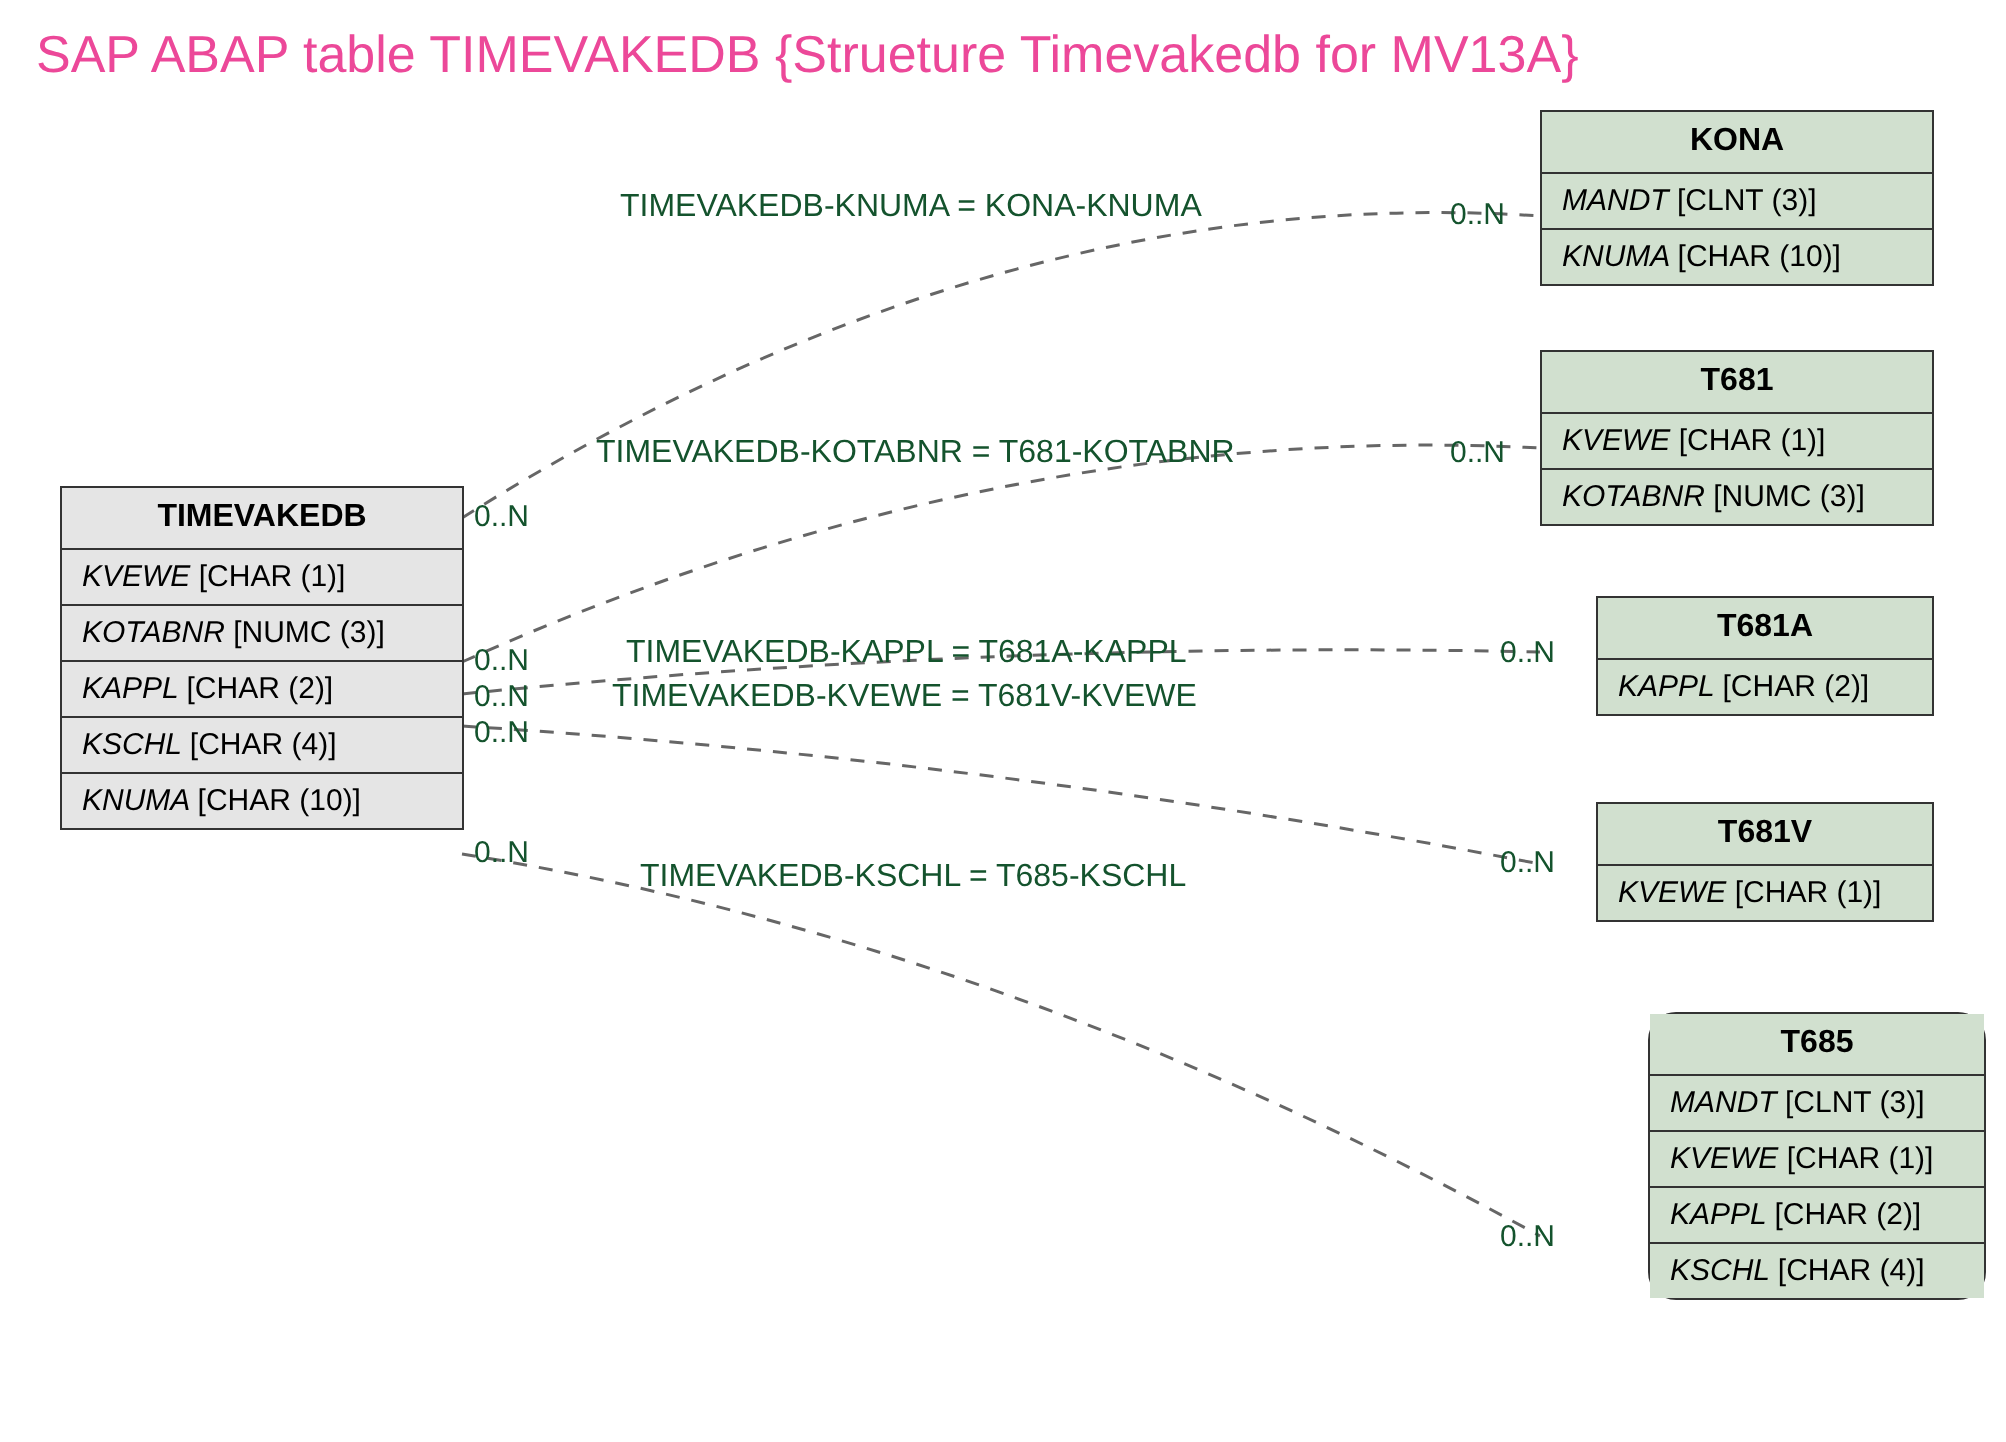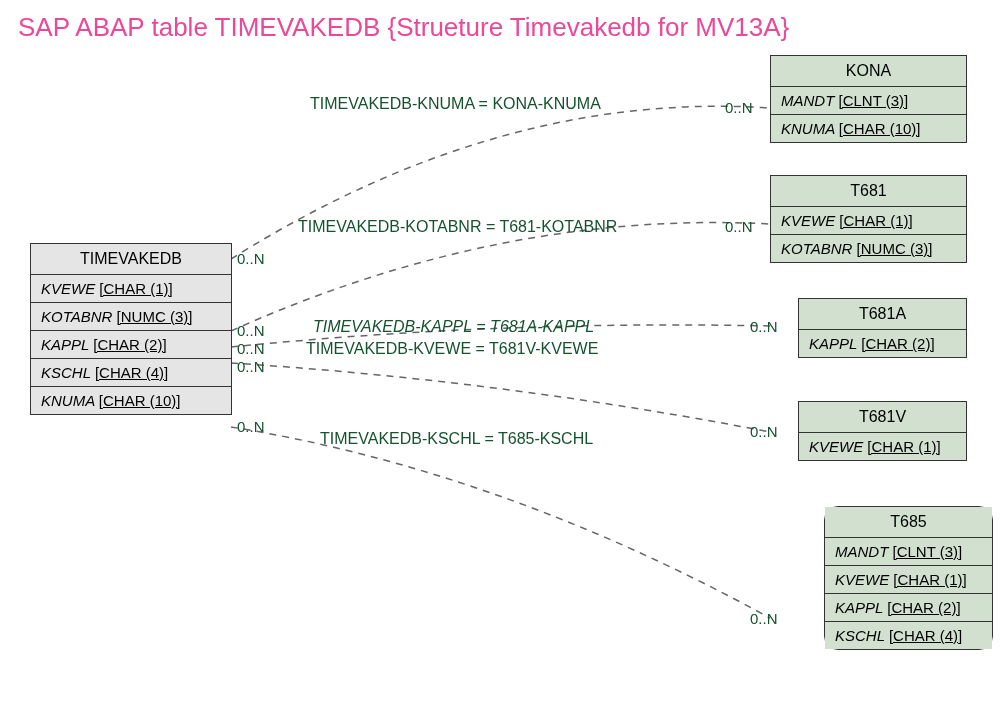--- a/index.html
+++ b/index.html
@@ -17,38 +17,37 @@
     top: 12px;
     left: 18px;
     font-size: 26px;
     color: #ec4899;
   }
   .entity {
     position: absolute;
     border: 1px solid #333;
   }
   .entity .header {
-    font-weight: normal;
+    font-weight: bold;
     text-align: center;
     padding: 6px 10px;
     border-bottom: 1px solid #333;
     font-size: 16px;
   }
   .entity .row {
     padding: 5px 10px;
     border-bottom: 1px solid #333;
     font-size: 15px;
     font-style: italic;
   }
   .entity .row:last-child {
     border-bottom: none;
   }
   .entity .row span.type {
     font-style: normal;
-    text-decoration: underline;
   }
   .entity.source .header,
   .entity.source .row {
     background: #e5e5e5;
   }
   .entity.target .header,
   .entity.target .row {
     background: #d1e0cf;
   }
   svg.lines {
@@ -118,21 +117,21 @@
 <div class="entity target" style="left:824px; top:506px; width:167px;border-radius:14px;">
   <div class="header">T685</div>
   <div class="row"><span>MANDT</span> <span class="type">[CLNT (3)]</span></div>
   <div class="row"><span>KVEWE</span> <span class="type">[CHAR (1)]</span></div>
   <div class="row"><span>KAPPL</span> <span class="type">[CHAR (2)]</span></div>
   <div class="row"><span>KSCHL</span> <span class="type">[CHAR (4)]</span></div>
 </div>
 
 <div class="rel-label" style="left:310px; top:95px;">TIMEVAKEDB-KNUMA = KONA-KNUMA</div>
 <div class="rel-label" style="left:298px; top:218px;">TIMEVAKEDB-KOTABNR = T681-KOTABNR</div>
-<div class="rel-label" style="left:313px; top:318px;font-style:italic;">TIMEVAKEDB-KAPPL = T681A-KAPPL</div>
+<div class="rel-label" style="left:313px; top:318px;">TIMEVAKEDB-KAPPL = T681A-KAPPL</div>
 <div class="rel-label" style="left:306px; top:340px;">TIMEVAKEDB-KVEWE = T681V-KVEWE</div>
 <div class="rel-label" style="left:320px; top:430px;">TIMEVAKEDB-KSCHL = T685-KSCHL</div>
 
 <div class="card" style="left:237px; top:250px;">0..N</div>
 <div class="card" style="left:237px; top:322px;">0..N</div>
 <div class="card" style="left:237px; top:340px;">0..N</div>
 <div class="card" style="left:237px; top:358px;">0..N</div>
 <div class="card" style="left:237px; top:418px;">0..N</div>
 
 <div class="card" style="left:725px; top:99px;">0..N</div>

